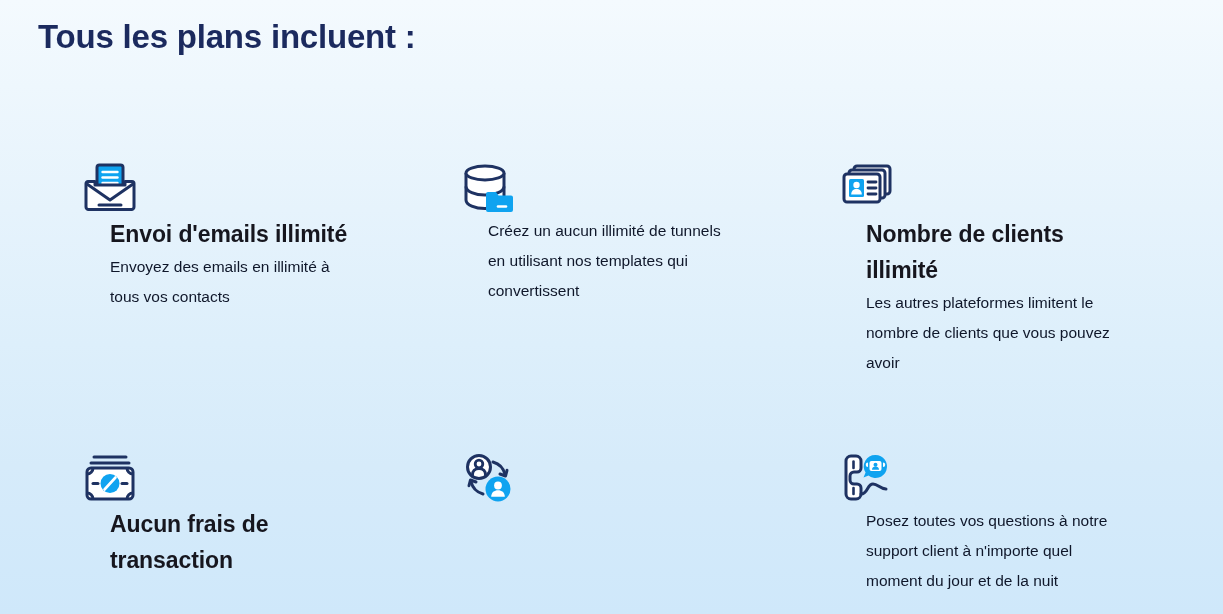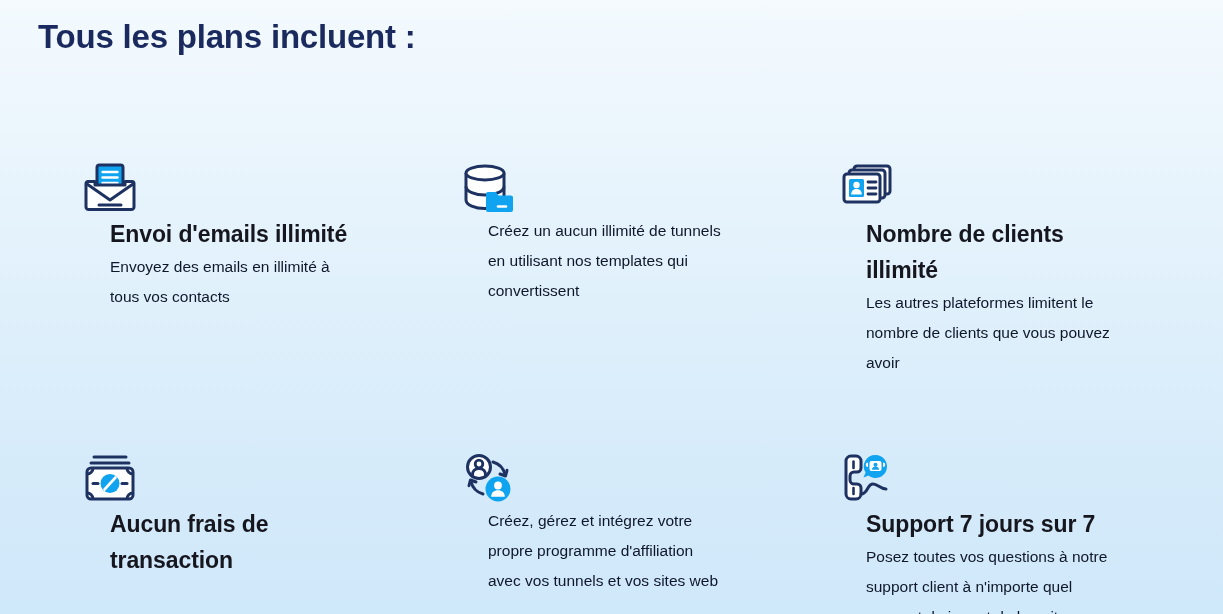--- a/index.html
+++ b/index.html
@@ -196,39 +196,37 @@
           <path d="M33 12 A17 17 0 0 1 45 24.5" stroke="#1e3262" stroke-width="3" fill="none" stroke-linecap="round"></path>
           <path d="M40 24 L45.5 26 L47 20.3" stroke="#1e3262" stroke-width="3" fill="none" stroke-linecap="round" stroke-linejoin="round"></path>
           <path d="M23 44 A17 17 0 0 1 11 31.5" stroke="#1e3262" stroke-width="3" fill="none" stroke-linecap="round"></path>
           <path d="M16 32 L10.5 30 L9 35.7" stroke="#1e3262" stroke-width="3" fill="none" stroke-linecap="round" stroke-linejoin="round"></path>
           <circle cx="38" cy="39" r="12.5" fill="#0fa3f0"></circle>
           <circle cx="38" cy="35.5" r="3.9" fill="#ffffff"></circle>
           <path d="M31.2 46.8 C31.2 42.2 34.3 40.2 38 40.2 C41.7 40.2 44.8 42.2 44.8 46.8 Z" fill="#ffffff"></path>
         </svg>
       </span>
       <div class="feature-body">
-        <div class="feature-desc">Créez, gérez et intégrez votre propre programme d'affiliation avec vos tunnels et vos sites web</div>
       </div>
     </div>
 
     <div class="feature col-3">
       <span class="feature-icon">
         <svg viewBox="0 0 56 56" fill="none" xmlns="http://www.w3.org/2000/svg">
           <path d="M8 11 A5 5 0 0 1 13 6 H18 A5 5 0 0 1 23 11 V18 A4 4 0 0 1 19 22 H16 A4 4 0 0 0 12 26 V30 A4 4 0 0 0 16 34 H19 A4 4 0 0 1 23 38 V44 A5 5 0 0 1 18 49 H13 A5 5 0 0 1 8 44 Z" fill="#ffffff" stroke="#1e3262" stroke-width="3" stroke-linejoin="round"></path>
           <line x1="15.5" y1="11.5" x2="15.5" y2="18" stroke="#1e3262" stroke-width="2.6" stroke-linecap="round"></line>
           <line x1="15.5" y1="38" x2="15.5" y2="44" stroke="#1e3262" stroke-width="2.6" stroke-linecap="round"></line>
           <path d="M23 44 C30 44 29 34 35 34 C40 34 42 39 48 39" stroke="#1e3262" stroke-width="3" fill="none" stroke-linecap="round"></path>
           <path d="M37.5 5 A11.5 11.5 0 1 1 30.5 25.6 L25.5 27.5 L27.6 22.6 A11.5 11.5 0 0 1 37.5 5 Z" fill="#0fa3f0"></path>
           <rect x="31.5" y="11" width="12" height="10" rx="2" fill="#ffffff"></rect>
           <circle cx="37.5" cy="14.8" r="2" fill="#0fa3f0"></circle>
           <path d="M34 19.8 C34 17.6 35.6 16.6 37.5 16.6 C39.4 16.6 41 17.6 41 19.8 Z" fill="#0fa3f0"></path>
           <path d="M30 12.5 A1.8 1.8 0 0 0 30 17 Z" fill="#ffffff"></path>
           <path d="M45 12.5 A1.8 1.8 0 0 1 45 17 Z" fill="#ffffff"></path>
         </svg>
       </span>
       <div class="feature-body">
-        <div class="feature-title">Support 7 jours sur 7</div>
         <div class="feature-desc">Posez toutes vos questions à notre support client à n'importe quel moment du jour et de la nuit</div>
       </div>
     </div>
 
   </div>
 </div>
 
 </body></html>

